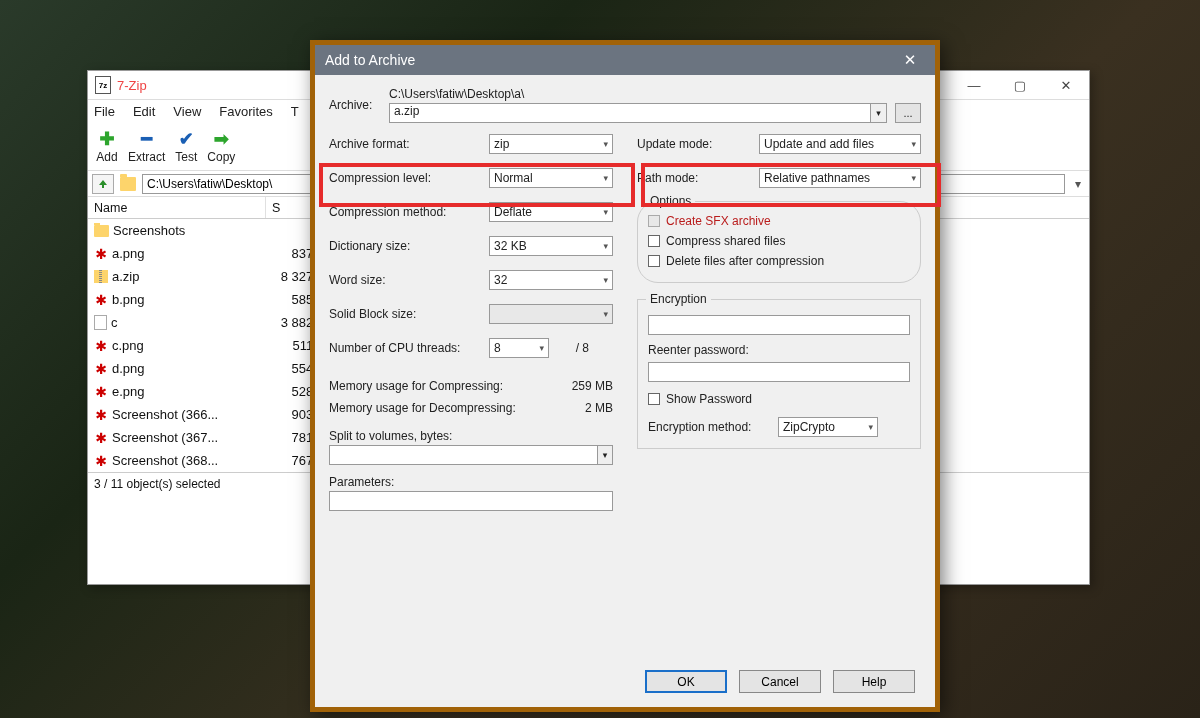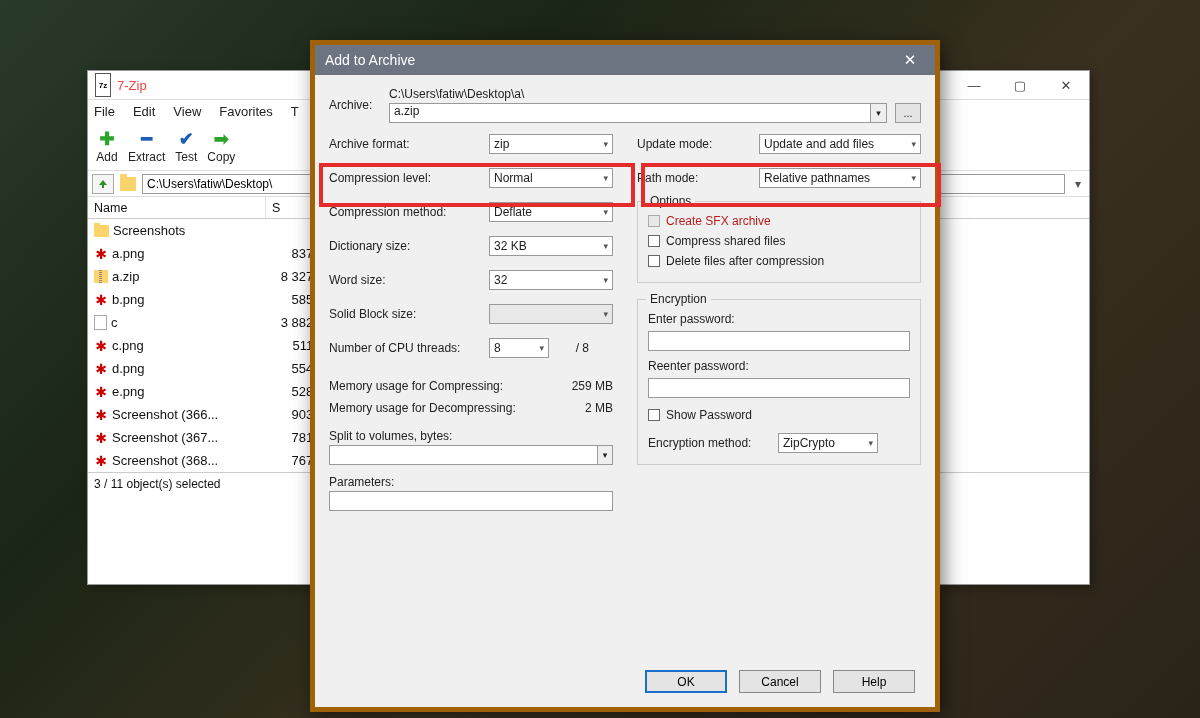--- a/index.html
+++ b/index.html
@@ -27,21 +27,21 @@
 }
 .main-titlebar {
   height: 29px;
   background: #fff;
   border-bottom: 1px solid #ddd;
   display: flex;
   align-items: center;
   padding-left: 7px;
 }
 .main-titlebar .app-icon {
-  width: 16px; height: 24px;
+  width: 16px; height: 18px;
   border: 1px solid #555;
   margin-right: 6px;
   display: flex; align-items: center; justify-content: center;
   font-size: 8px; font-weight: bold;
 }
 .main-titlebar .title { font-size: 13px; color: #ef4444; }
 .main-titlebar .win-controls {
   margin-left: auto;
   display: flex;
 }
@@ -455,39 +455,38 @@
               <span>Update and add files</span>
             </div>
           </div>
         <div class="frow">
             <div class="flbl" style="width:122px">Path mode:</div>
             <div class="fsel">
               <span>Relative pathnames</span>
             </div>
           </div>
 
-        <div class="grp" style="margin-top:0;padding-top:12px;">
+        <div class="grp" style="margin-top:0;padding-top:12px;border-radius:21px;">
           <div class="grp-title">Options</div>
           <div class="chk">
               <div class="box disabled"></div>
               <span style="color:#b91c1c">Create SFX archive</span>
             </div>
           <div class="chk">
               <div class="box"></div>
               <span>Compress shared files</span>
             </div>
           <div class="chk">
               <div class="box"></div>
               <span>Delete files after compression</span>
             </div>
         </div>
 
         <div class="grp" style="margin-top:16px;padding-top:12px;">
           <div class="grp-title">Encryption</div>
-          <div class="section-lbl">Enter password:</div>
           <input class="fullinput" style="">
           <div style="height:8px"></div>
           <div class="section-lbl">Reenter password:</div>
           <input class="fullinput" style="">
           <div style="height:10px"></div>
           <div class="chk">
               <div class="box"></div>
               <span>Show Password</span>
             </div>
           <div style="height:4px"></div>

